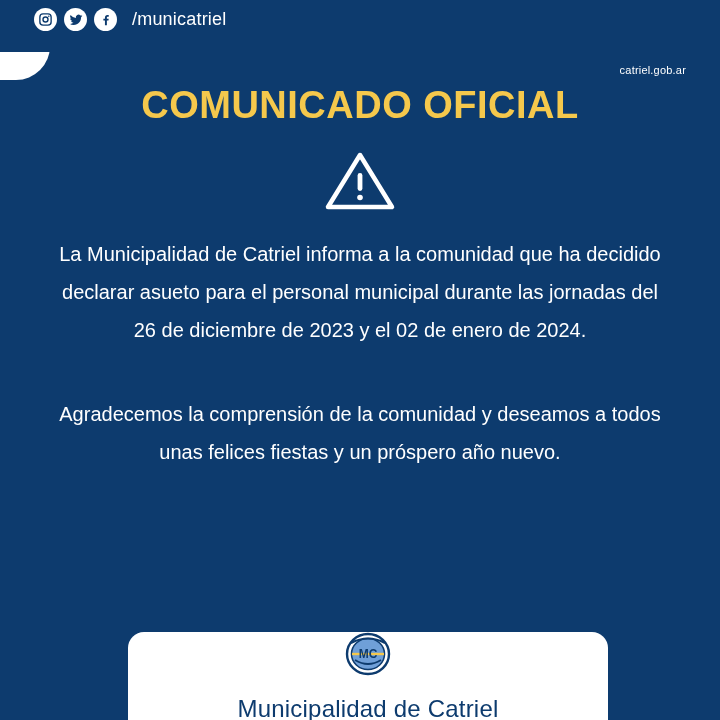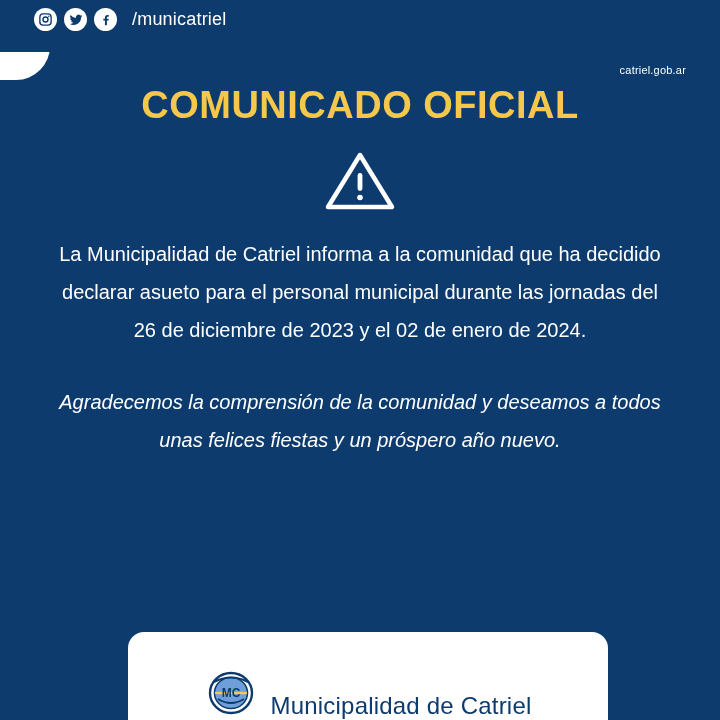--- a/index.html
+++ b/index.html
@@ -109,38 +109,38 @@
   }
   .body-text {
     margin: 18px auto 0 auto;
     width: 620px;
     color: #ffffff;
     font-size: 20px;
     line-height: 38px;
     font-weight: 300;
   }
   .para2 {
-    margin-top: 34px;
-    font-style: italic;
+    margin-top: 46px;
   }
 
   
   .footer-card {
     position: absolute;
     left: 128px;
     bottom: 0;
     width: 480px;
     height: 88px;
     background: #ffffff;
     border-top-left-radius: 16px;
     border-top-right-radius: 16px;
     display: flex;
-    align-items: flex-end;
+    align-items: center;
     justify-content: center;
     gap: 14px;
+    flex-direction: column;
   }
   .crest {
     width: 52px;
     height: 52px;
     display: block;
   }
   .footer-text {
     color: #0d3b6e;
     font-size: 24px;
     font-weight: normal;

